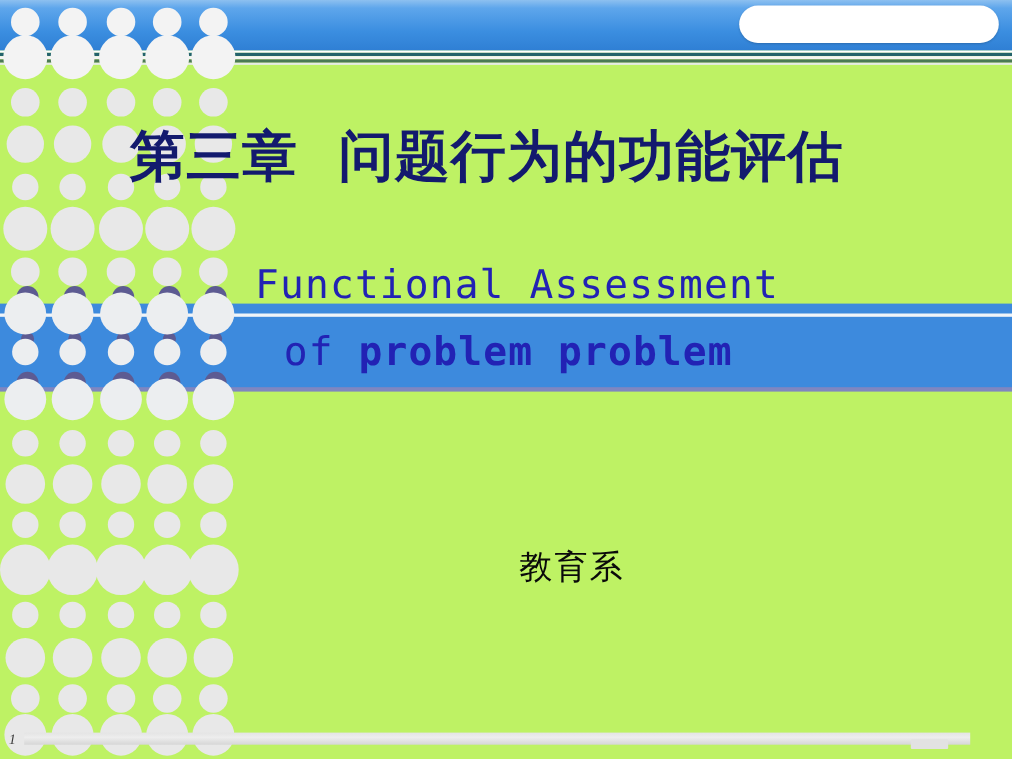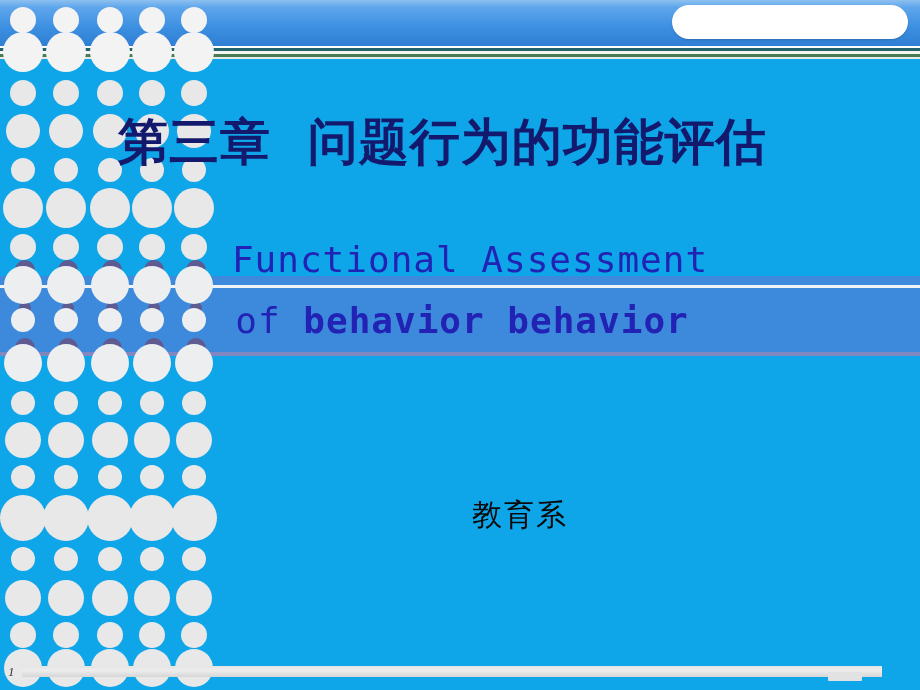--- a/index.html
+++ b/index.html
@@ -5,21 +5,21 @@
   html, body {
     margin: 0;
     padding: 0;
     background: #ffffff;
   }
   #slide {
     position: relative;
     width: 920px;
     height: 690px;
     overflow: hidden;
-    background: #0ea5e9;
+    background: #bef264;
     font-family: "Liberation Serif", serif;
   }
 
   
   .dotfield {
     position: absolute;
     left: 0;
     top: 0;
     width: 216px;
     height: 690px;
@@ -334,21 +334,21 @@
       <div class="banddot-back" style="left: 144px; top: 338px; width: 20px; height: 20px; background: rgb(93, 91, 146);"></div>
       <div class="banddot-front" style="left: 133px; top: 344px; width: 38px; height: 38px; background: rgb(236, 238, 240);"></div>
       <div class="banddot-back" style="left: 186px; top: 338px; width: 20px; height: 20px; background: rgb(93, 91, 146);"></div>
       <div class="banddot-front" style="left: 175px; top: 344px; width: 38px; height: 38px; background: rgb(236, 238, 240);"></div>
     </div>
 
   <div class="title-cn">第三章  问题行为的功能评估</div>
 
   <div class="sub-en sub-en-1">Functional Assessment</div>
 
-  <div class="sub-en sub-en-2"><span class="light">of </span><span>behavior behavior</span></div>
+  <div class="sub-en sub-en-2"><span class="light">of </span><span>problem problem</span></div>
 
   <div class="dept">教育系</div>
 
   <div class="footer-bar"></div>
   <div class="footer-mark"></div>
   <div class="page-num">1</div>
 
 </div>
 
 </body></html>

